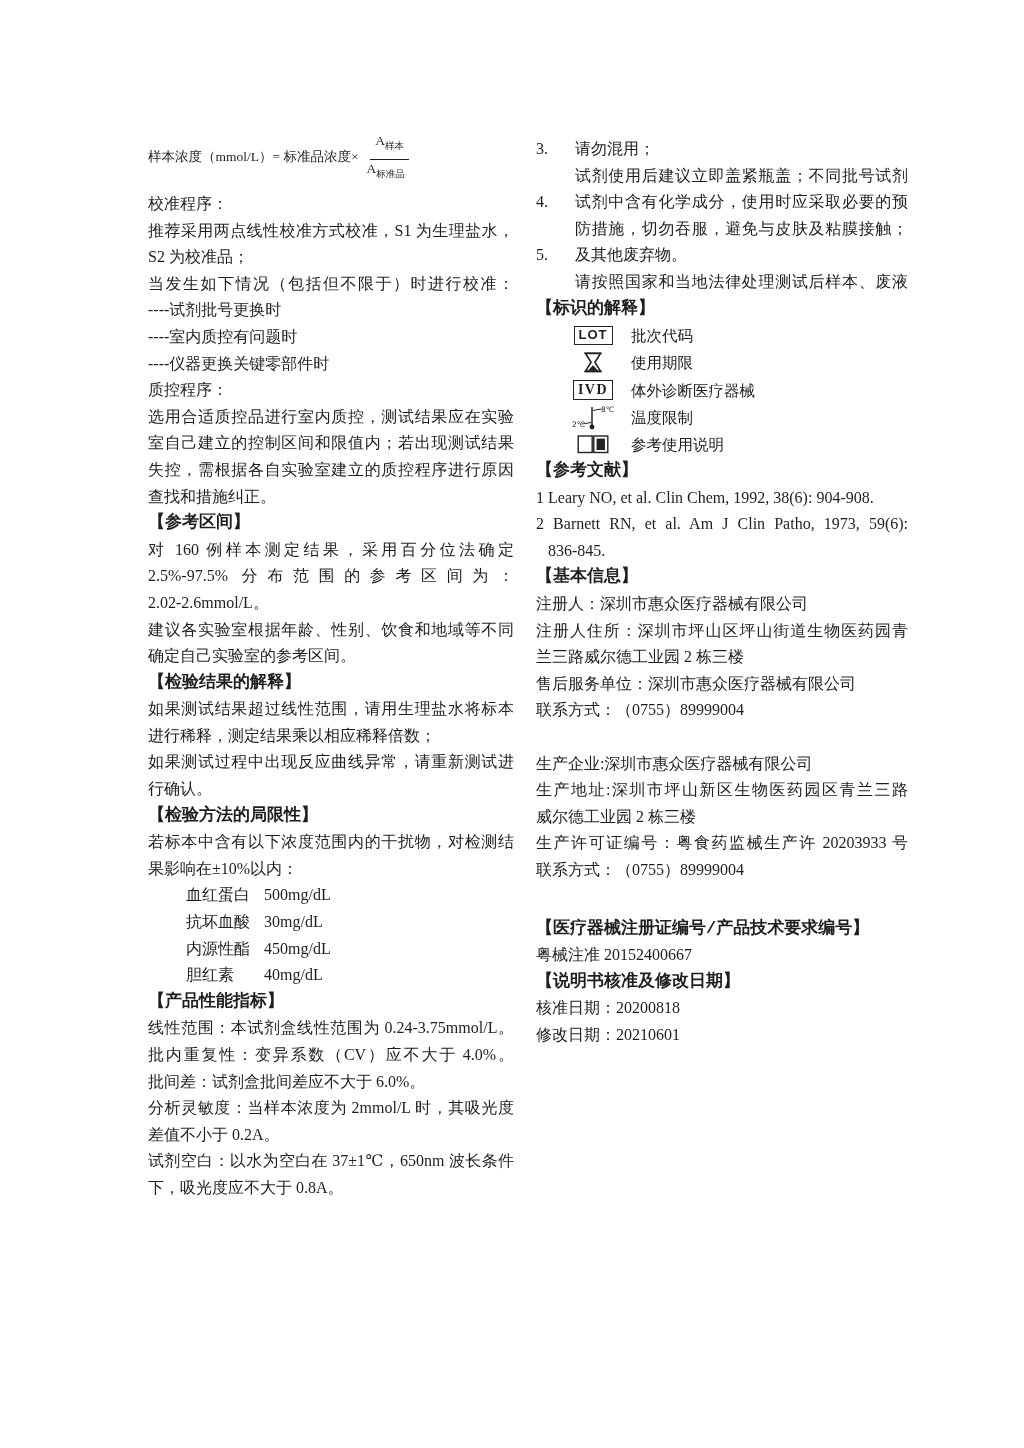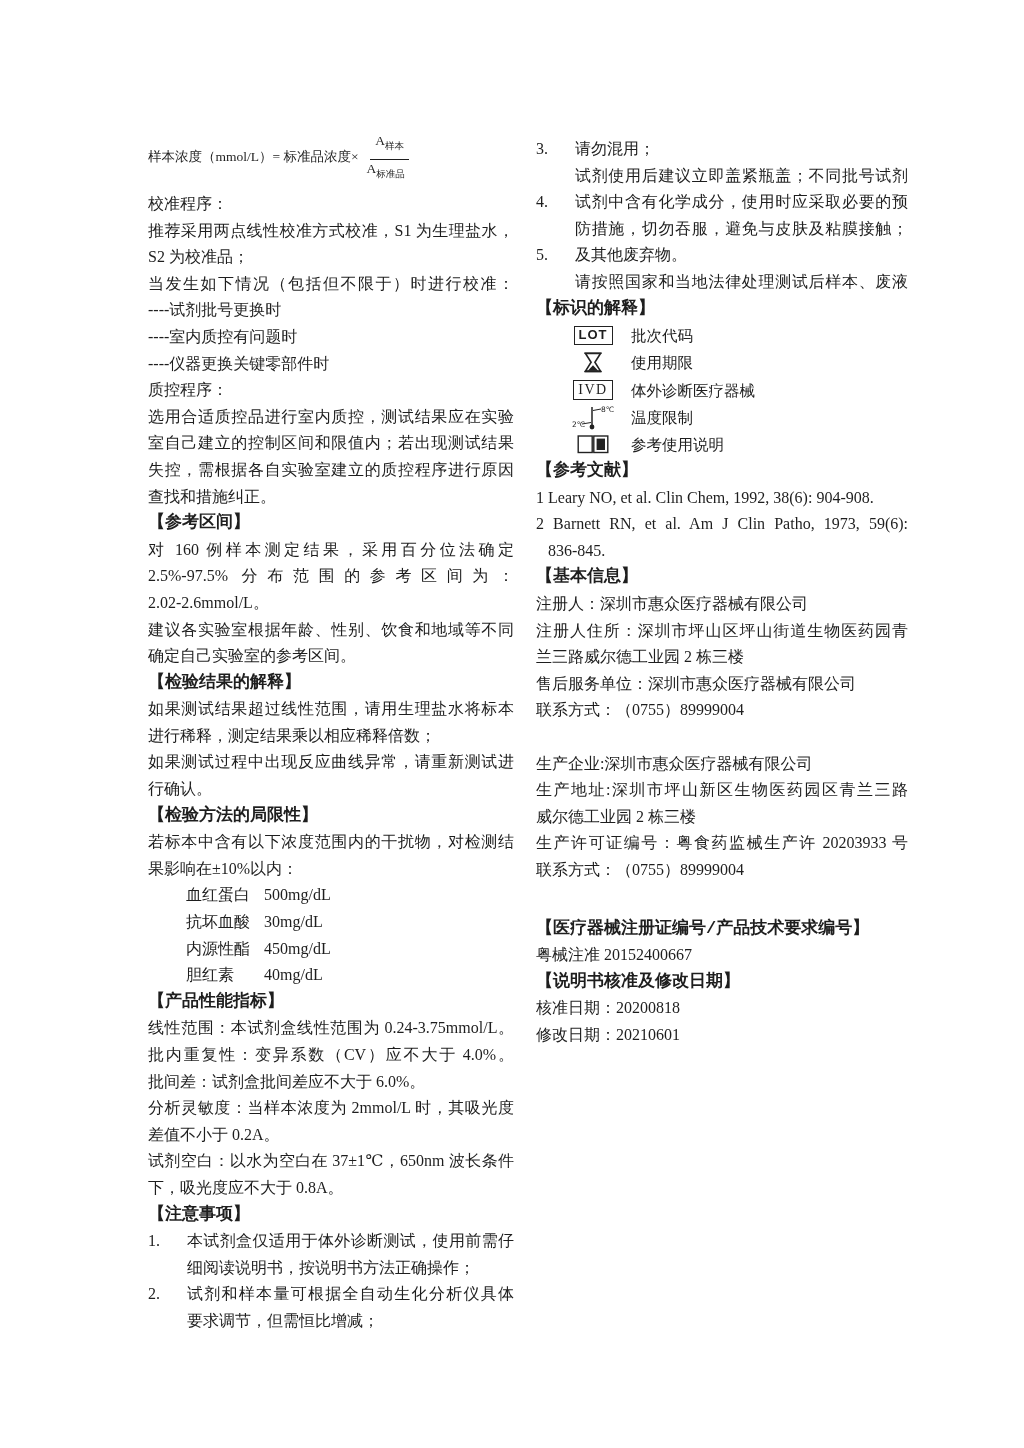--- a/index.html
+++ b/index.html
@@ -63,20 +63,21 @@
 
   
   .srow{display:flex;align-items:center;height:27.2px;}
   .sicon{width:58px;margin-left:28px;display:flex;justify-content:center;align-items:center;}
   .slabel{margin-left:9px;font-size:15.5px;line-height:27.2px;white-space:nowrap;}
   .sym-box{
     display:inline-block;
     border:1.7px solid #222;
     line-height:1.15;
     padding:1px 4px;
+    font-weight:bold;
   }
   .sym-lot{
     font-family:"Liberation Sans","DejaVu Sans",sans-serif;
     font-weight:bold;font-size:13px;letter-spacing:1px;
   }
   .sym-ivd{
     font-family:"Liberation Serif","DejaVu Serif",serif;
     font-size:14px;letter-spacing:1.5px;
   }
   svg text{font-family:"DejaVu Sans",sans-serif;fill:#222;}
@@ -148,33 +149,20 @@
       <p class="ln hd">【产品性能指标】</p>
       <p class="ln j">线性范围：本试剂盒线性范围为 0.24-3.75mmol/L。</p>
       <p class="ln j">批内重复性：变异系数（CV）应不大于 4.0%。</p>
       <p class="ln">批间差：试剂盒批间差应不大于 6.0%。</p>
       <p class="ln j">分析灵敏度：当样本浓度为 2mmol/L 时，其吸光度</p>
       <p class="ln">差值不小于 0.2A。</p>
       <p class="ln j">试剂空白：以水为空白在 37±1℃，650nm 波长条件</p>
       <p class="ln">下，吸光度应不大于 0.8A。</p>
     </div>
 
-    <div>
-      <p class="ln hd">【注意事项】</p>
-      <div class="nitem">
-        <span class="nnum">1.</span>
-        <p class="ln j">本试剂盒仅适用于体外诊断测试，使用前需仔</p>
-        <p class="ln">细阅读说明书，按说明书方法正确操作；</p>
-      </div>
-      <div class="nitem">
-        <span class="nnum">2.</span>
-        <p class="ln j">试剂和样本量可根据全自动生化分析仪具体</p>
-        <p class="ln">要求调节，但需恒比增减；</p>
-      </div>
-    </div>
   </div>
 
   <div class="col col-right">
 
     <div>
       <div class="nitem">
         <span class="nnum">3.</span>
         <p class="ln">请勿混用；</p>
         <p class="ln j">试剂使用后建议立即盖紧瓶盖；不同批号试剂</p>
       </div>

